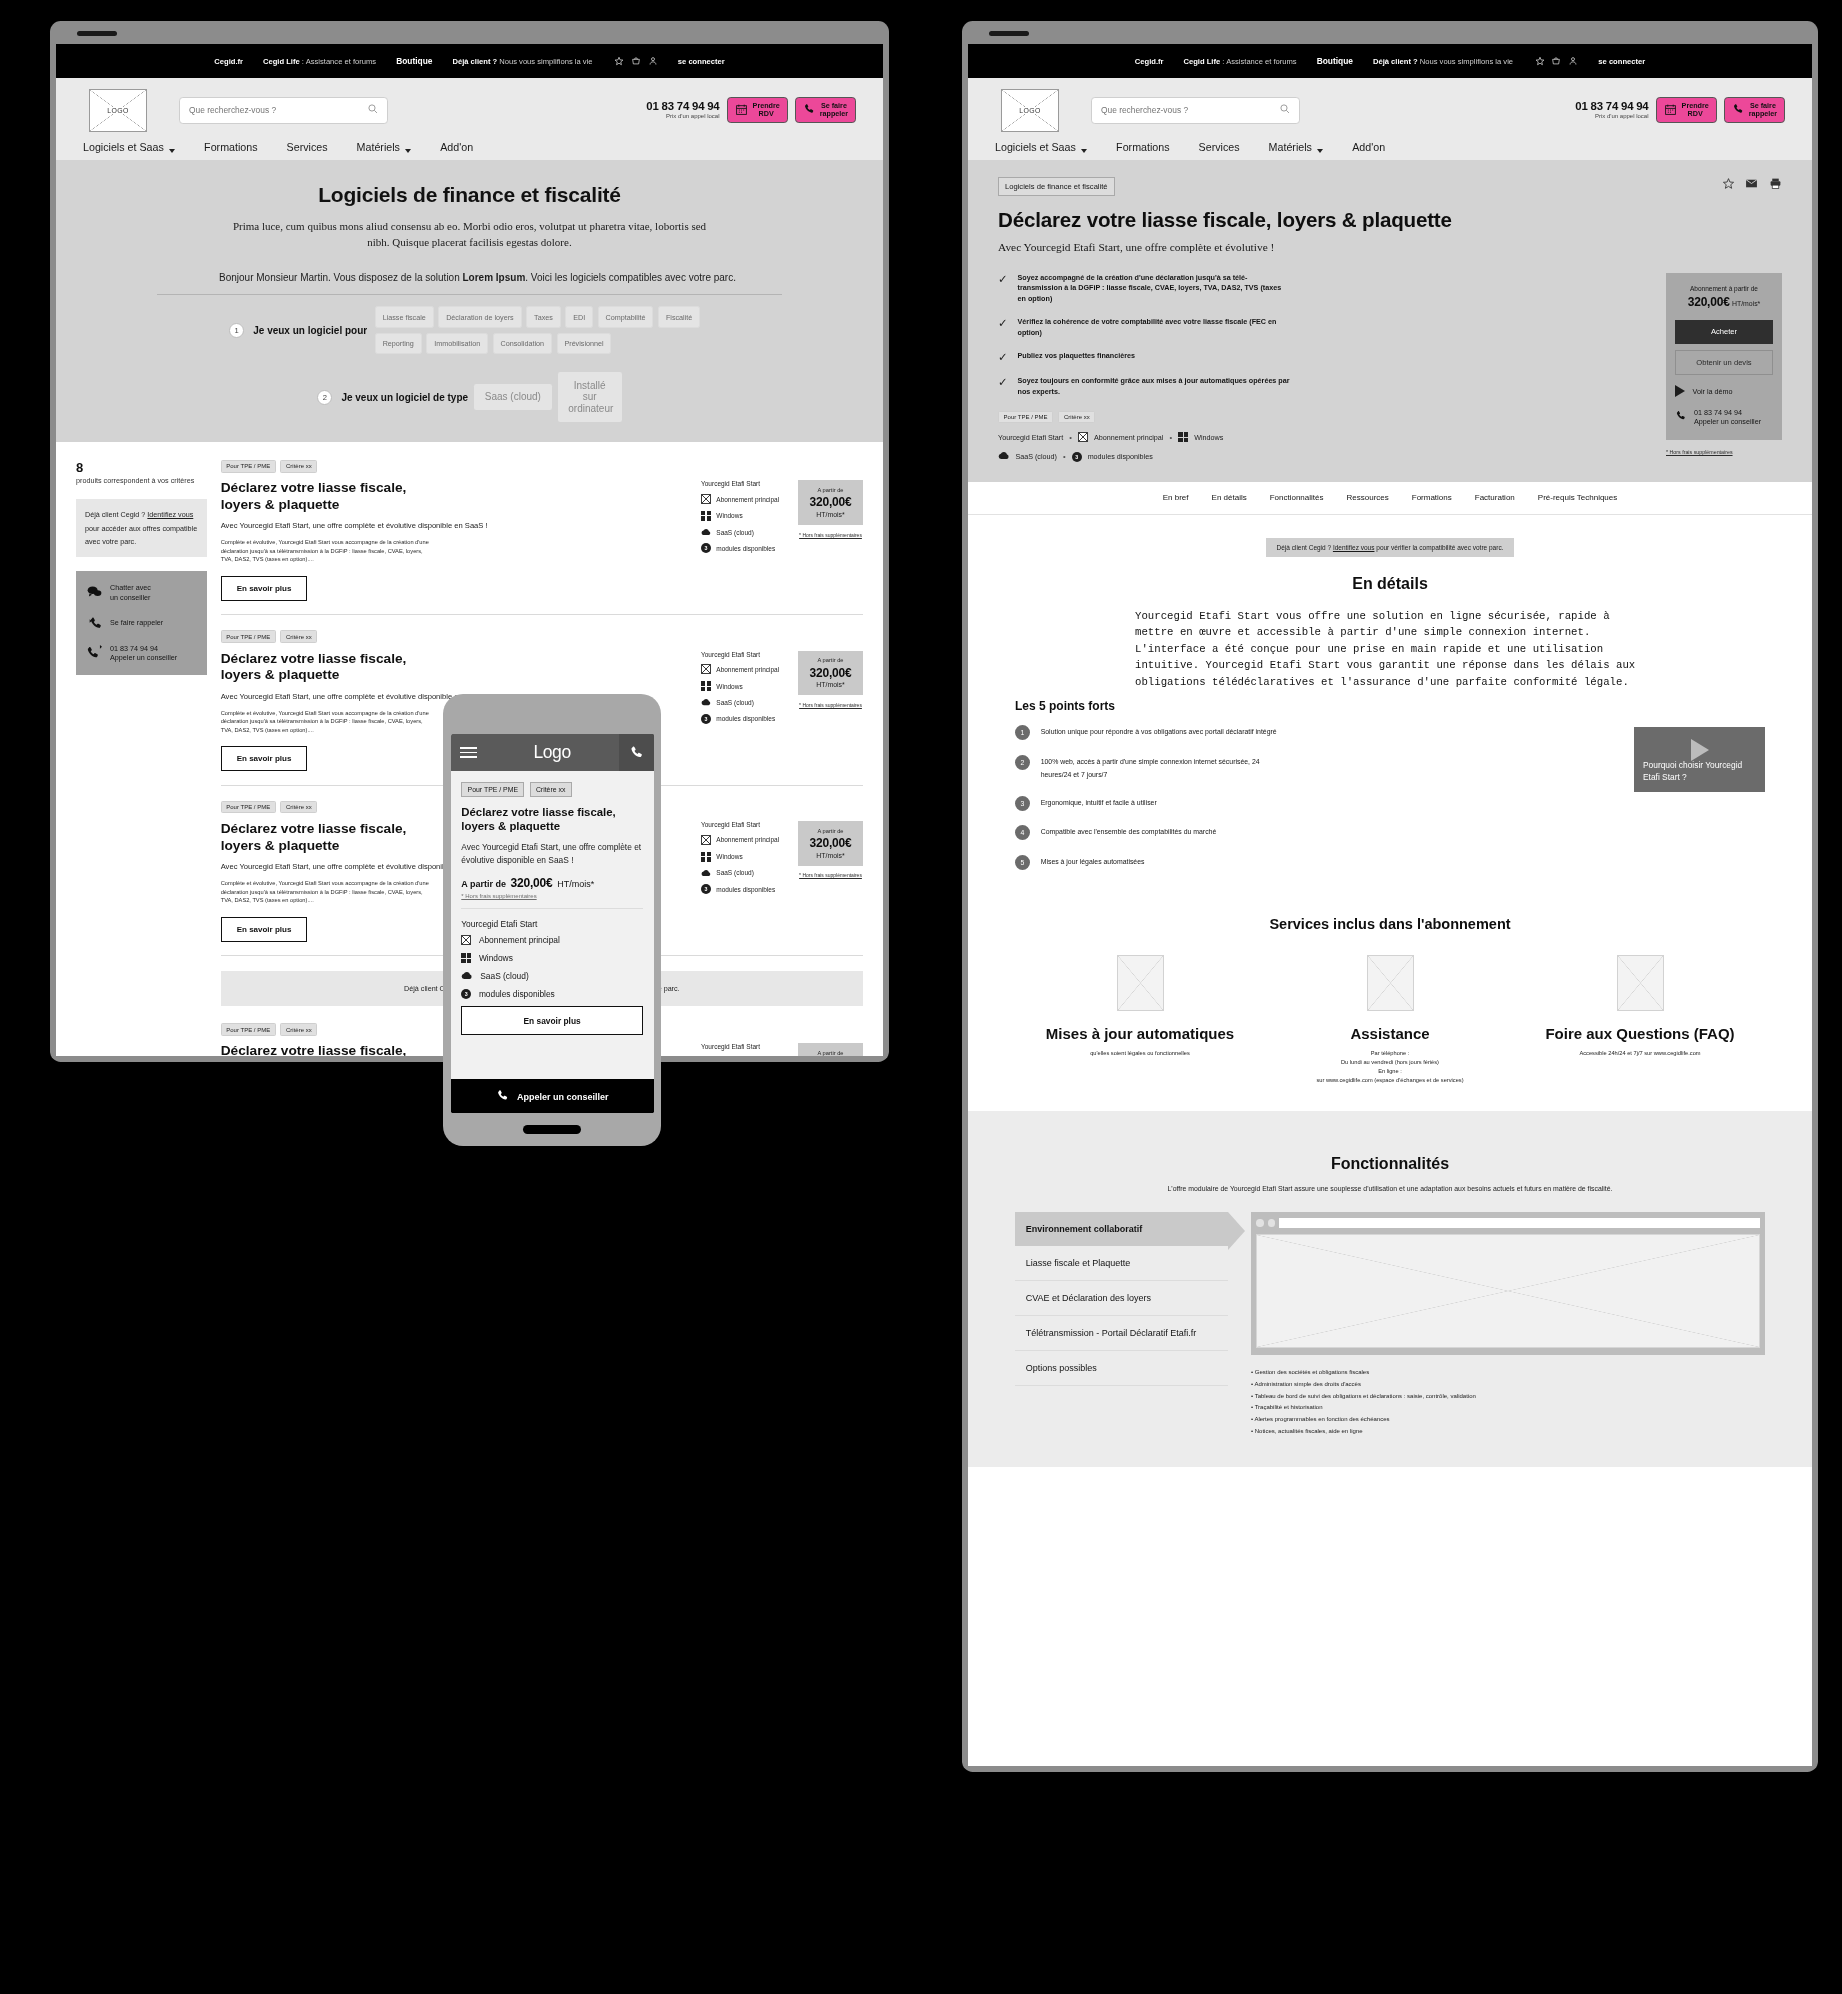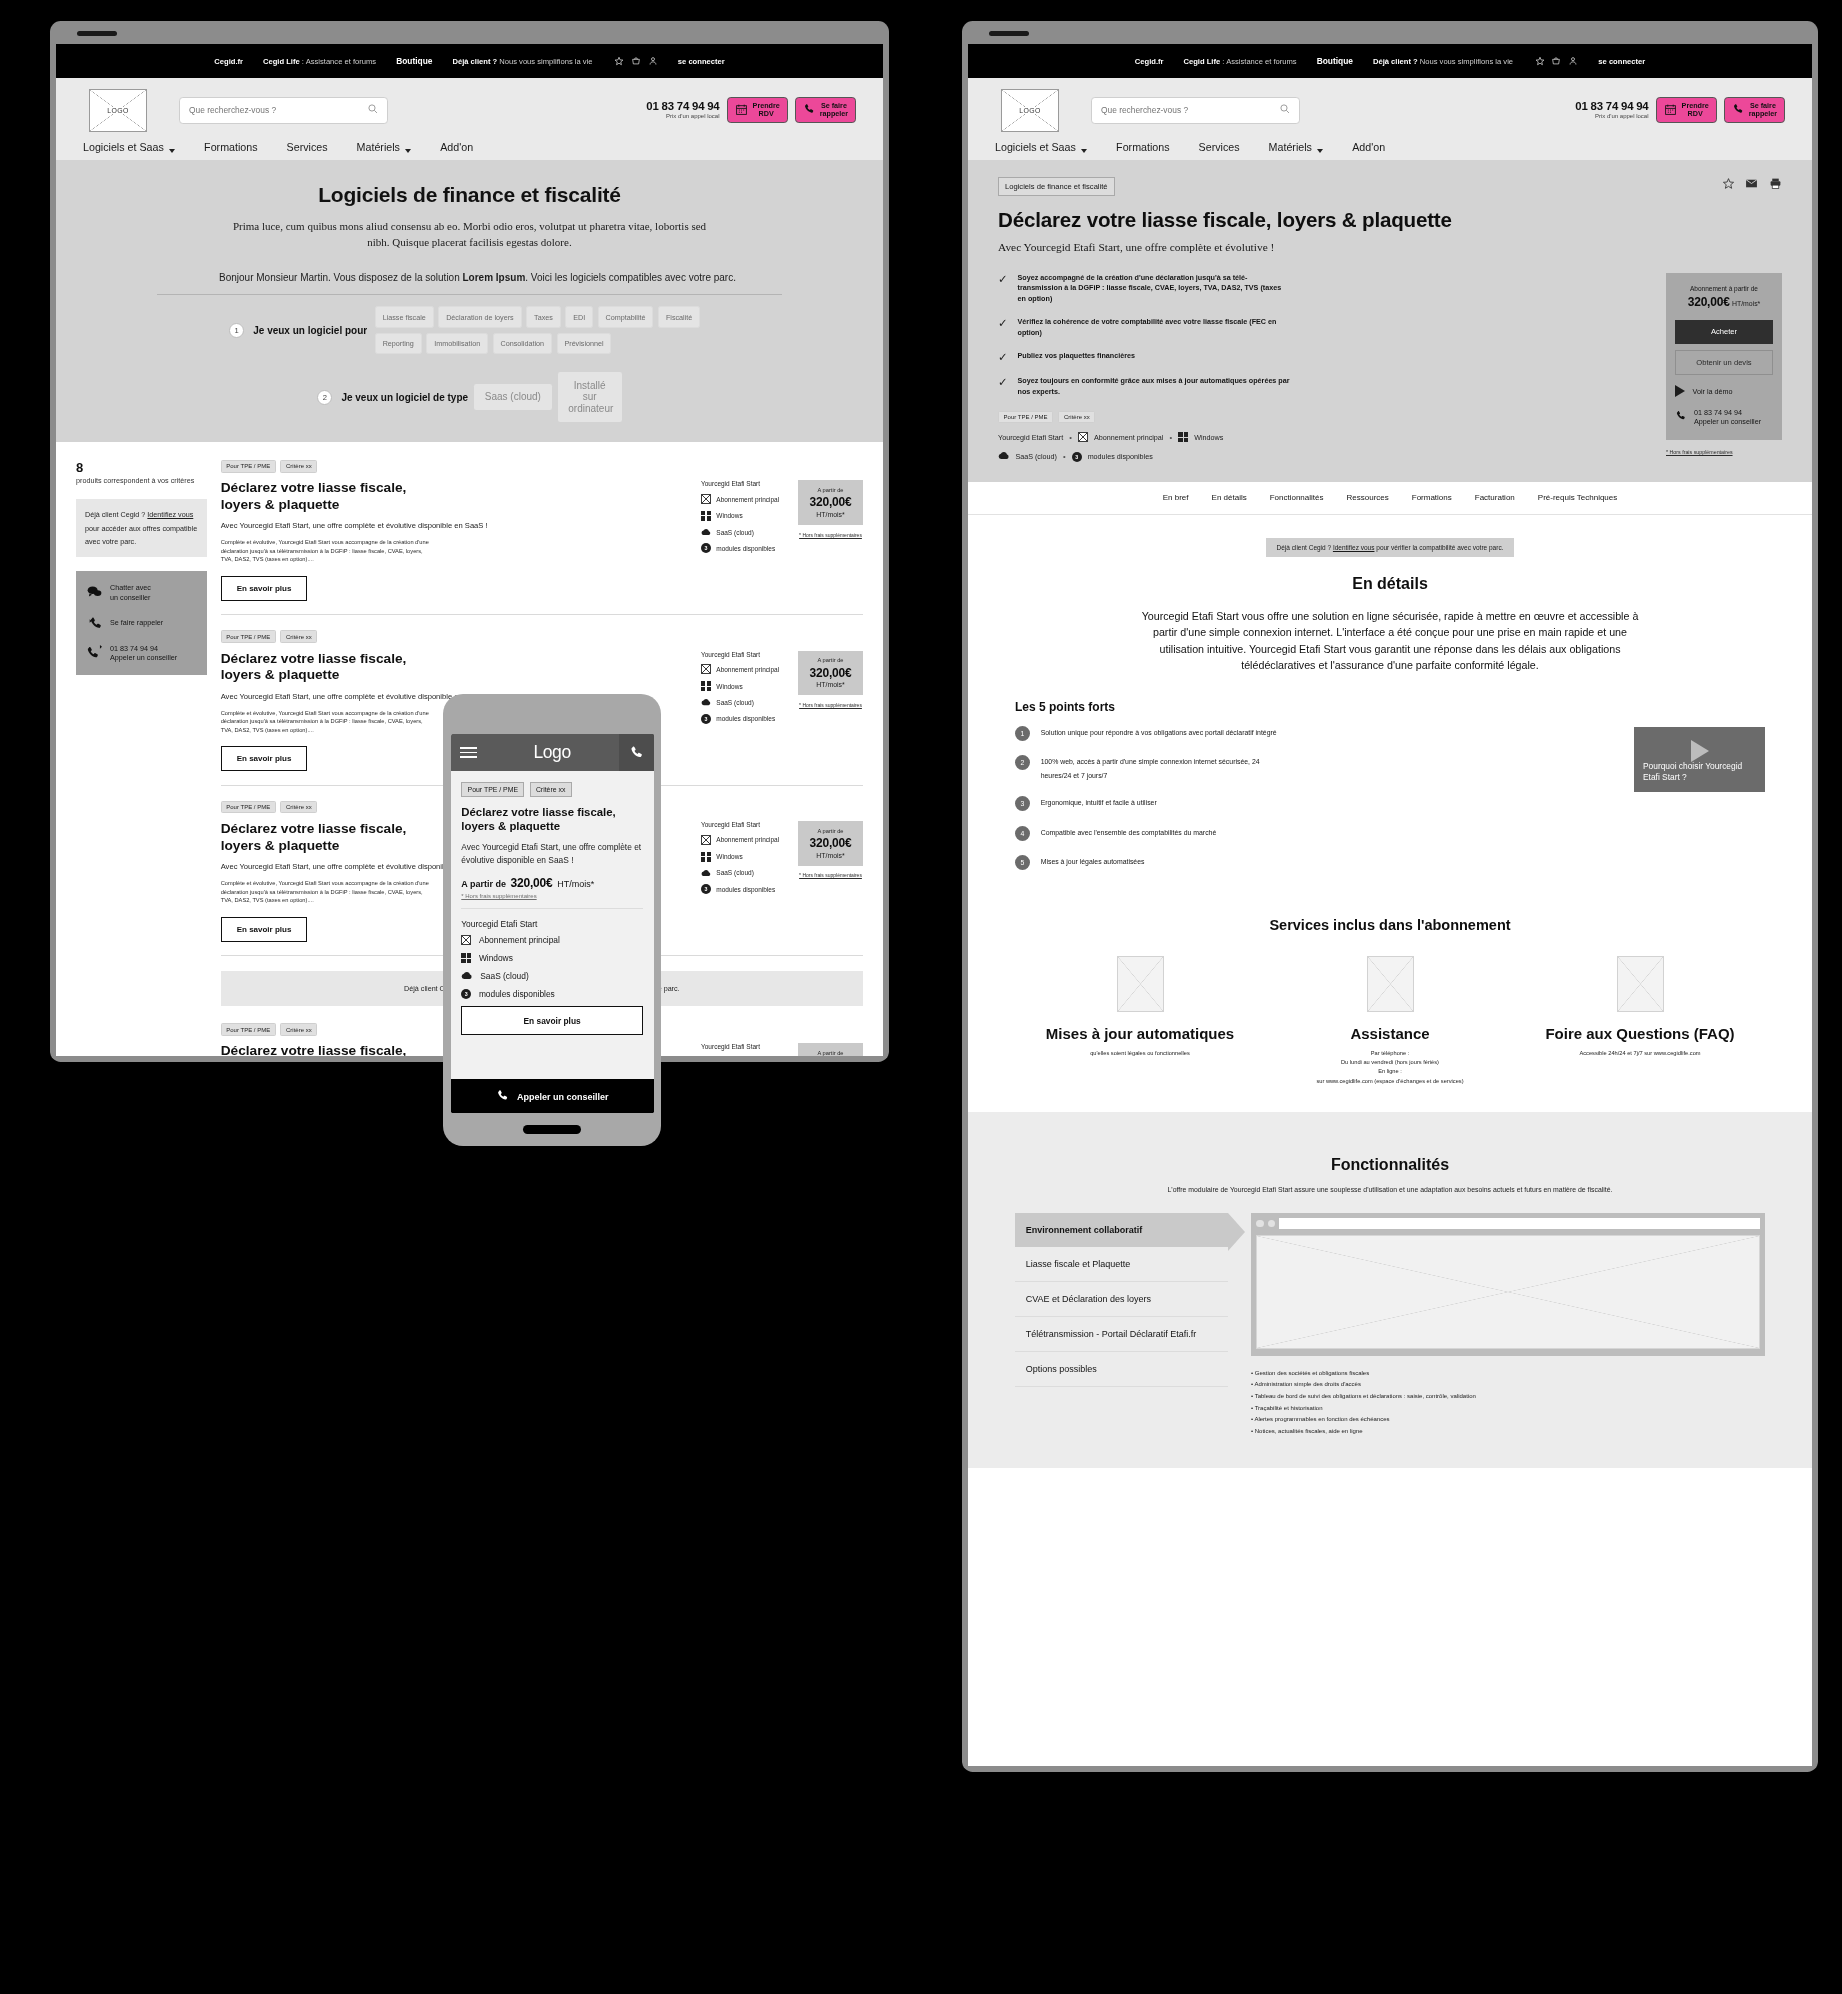--- a/index.html
+++ b/index.html
@@ -234,24 +234,24 @@
     padding: 11.4px 0; font-size: 8px; color: #151515; border-bottom: 0.8px solid #e2e2e2;
   }
   .sec-white { background: #fff; padding: 23px 47px 26px 47px; }
   .mini-ident {
     background: #cfcfcf; font-size: 6.5px; color: #191919; text-align: center;
     padding: 6px 10.7px; width: fit-content; margin: 0 auto;
   }
   .mini-ident u { text-decoration: underline; }
   .sec-h2 { text-align: center; font-size: 16px; font-weight: bold; color: #0f0f0f; margin-top: 18px; }
   .sec-para {
-    font-family: Liberation Sans, sans-serif; font-size: 10.7px; color: #121212;
-    text-align: center; line-height: 1.55; margin: 15px auto 0; max-width: 510px;
-  }
-  .h3-left { font-size: 12px; font-weight: bold; color: #0f0f0f; margin-top: 26px; }
+    font-family: Liberation Mono, monospace; font-size: 10.7px; color: #121212;
+    text-align: left; line-height: 1.55; margin: 15px auto 0; max-width: 510px;
+  }
+  .h3-left { font-size: 12px; font-weight: bold; color: #0f0f0f; margin-top: 9px; }
   .points-wrap { display: flex; margin-top: 12px; gap: 20px; }
   .points-list { flex: 1; }
   .pt { display: flex; gap: 10.7px; align-items: flex-start; margin-bottom: 14.5px; }
   .pt-num {
     width: 15px; height: 15px; border-radius: 50%; background: #6b6b6b; color: #fff;
     font-size: 6.9px; display: flex; align-items: center; justify-content: center; flex: none;
   }
   .pt-txt { font-size: 6.9px; color: #141414; line-height: 1.9; max-width: 251px; }
   .video-thumb {
     width: 131px; height: 65px; background: #6b6b6b; flex: none; position: relative; margin-top: 1.5px;

